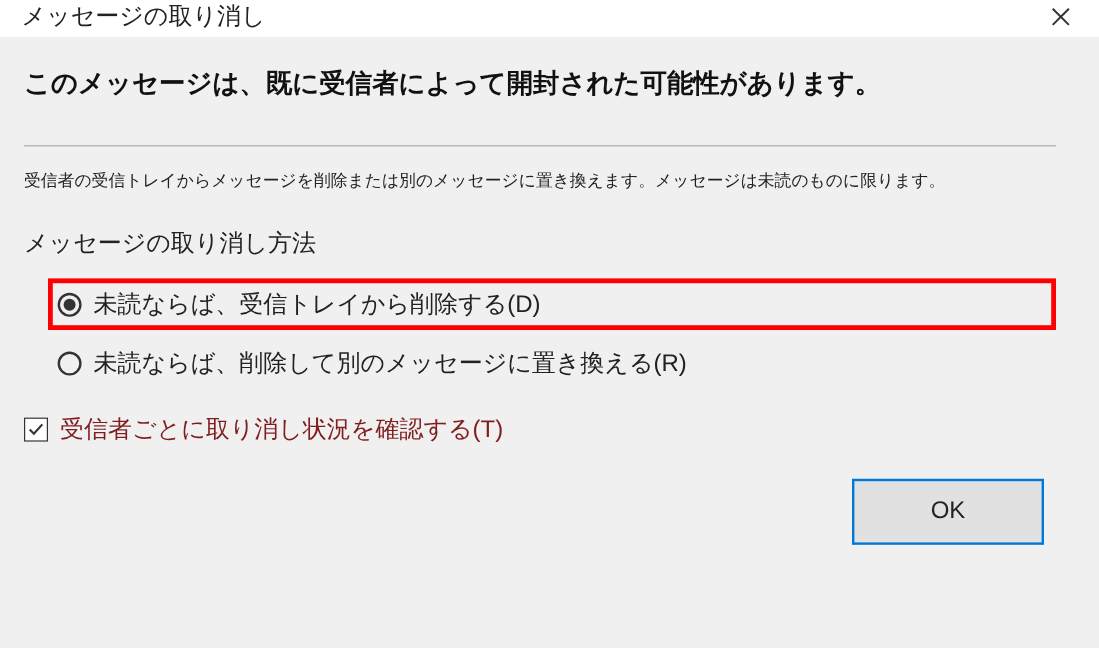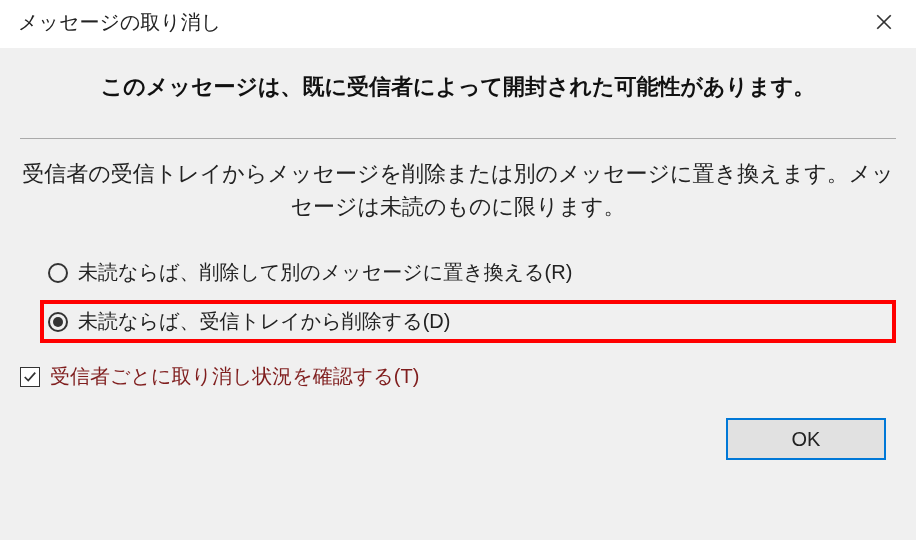--- a/index.html
+++ b/index.html
@@ -9,54 +9,53 @@
       width: 916px;
       height: 540px;
       overflow: hidden;
     }
     .titlebar {
       display: flex;
       justify-content: space-between;
       align-items: center;
       padding: 8px 12px 12px 18px;
       background: #fff;
-      height: 48px;
+      height: 31px;
     }
     .title {
       font-size: 20px;
       color: #222;
     }
     .close-btn {
       font-size: 26px;
       color: #333;
       cursor: pointer;
       width: 40px;
       height: 40px;
       display: flex;
       align-items: center;
       justify-content: center;
     }
     .content {
-      padding: 24px 20px 16px 20px;
+      padding: 24px 36px 16px 20px;
       background: #f0f0f0;
-      text-align: center;
     }
     .heading {
       font-size: 22px;
       font-weight: bold;
       color: #111;
       margin-bottom: 36px;
     }
     .separator {
       border: none;
       border-top: 1px solid #aaa;
       margin-bottom: 18px;
     }
     .description {
-      font-size: 22px;
+      font-size: 14px;
       color: #222;
       line-height: 1.5;
       margin-bottom: 28px;
     }
     .section-label {
       font-size: 20px;
       color: #222;
       margin-bottom: 16px;
     }
     .radio-group {
@@ -120,21 +119,21 @@
       color: #7f1d1d;
     }
     .button-row {
       display: flex;
       justify-content: flex-end;
       gap: 16px;
       padding-right: 10px;
     }
     .btn {
       min-width: 160px;
-      height: 42px;
+      height: 55px;
       font-size: 20px;
       background: #e1e1e1;
       border: 1px solid #adadad;
       cursor: pointer;
       display: flex;
       align-items: center;
       justify-content: center;
       color: #222;
     }
     .btn.primary {
@@ -151,29 +150,30 @@
         <line x1="2" y1="2" x2="14" y2="14" stroke="#333" stroke-width="1.5"></line>
         <line x1="14" y1="2" x2="2" y2="14" stroke="#333" stroke-width="1.5"></line>
       </svg>
   </span>
 </div>
 
 <div class="content">
   <div class="heading">このメッセージは、既に受信者によって開封された可能性があります。</div>
   <hr class="separator">
   <div class="description">受信者の受信トレイからメッセージを削除または別のメッセージに置き換えます。メッセージは未読のものに限ります。</div>
+  <div class="section-label">メッセージの取り消し方法</div>
 
   <div class="radio-group">
+    <div class="radio-row highlighted">
+      <span class="radio-circle selected"></span>
+      <span class="radio-label">未読ならば、受信トレイから削除する(D)</span>
+    </div>
     <div class="radio-row">
       <span class="radio-circle"></span>
       <span class="radio-label">未読ならば、削除して別のメッセージに置き換える(R)</span>
-    </div>
-    <div class="radio-row highlighted">
-      <span class="radio-circle selected"></span>
-      <span class="radio-label">未読ならば、受信トレイから削除する(D)</span>
     </div>
   </div>
 
   <div class="checkbox-row">
     <span class="checkbox-box checked">
       <svg viewBox="0 0 16 16">
           <polyline points="2,8 6,12 14,3" fill="none" stroke="#333" stroke-width="2"></polyline>
         </svg>
     </span>
     <span class="checkbox-label">受信者ごとに取り消し状況を確認する(T)</span>

